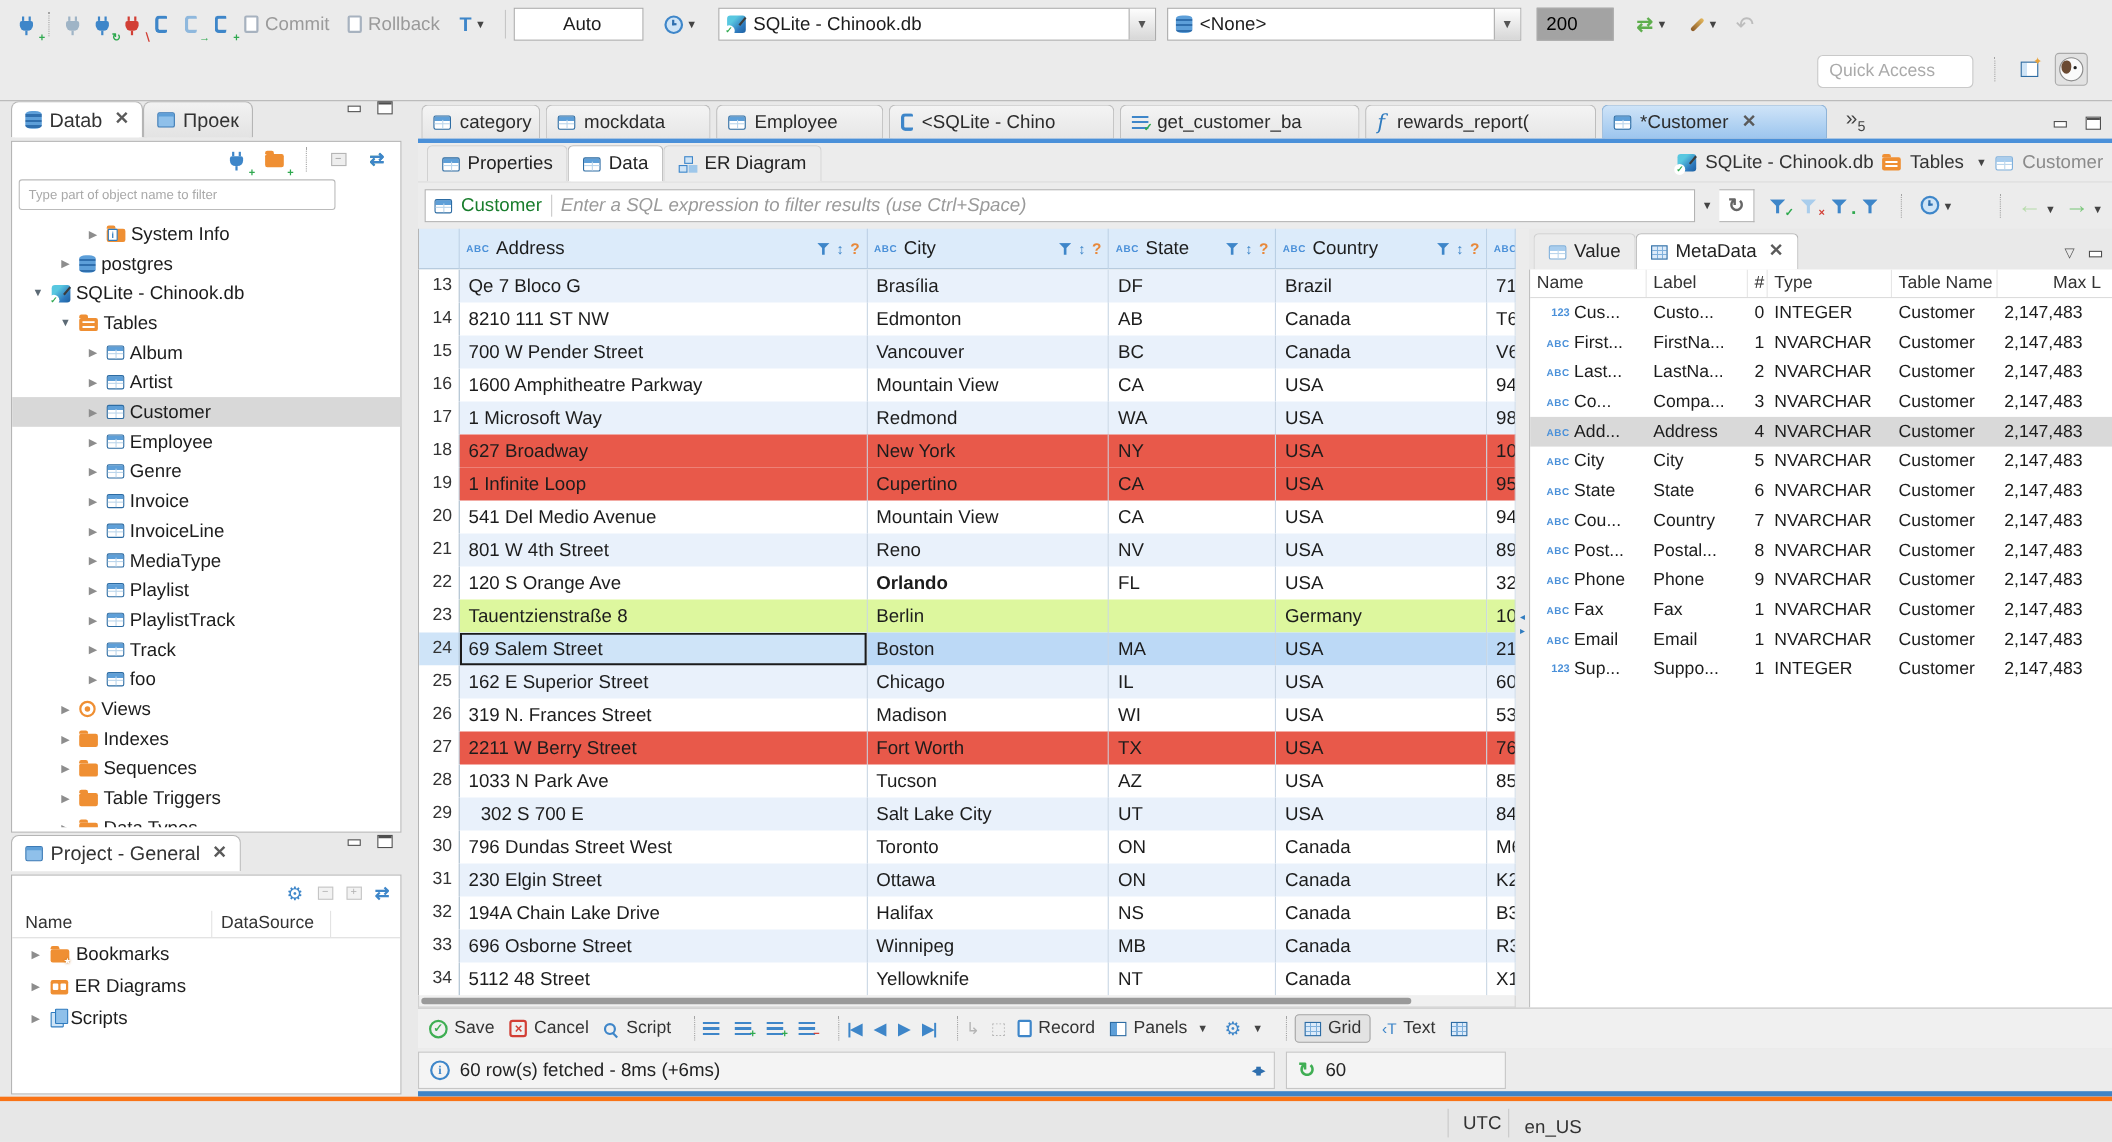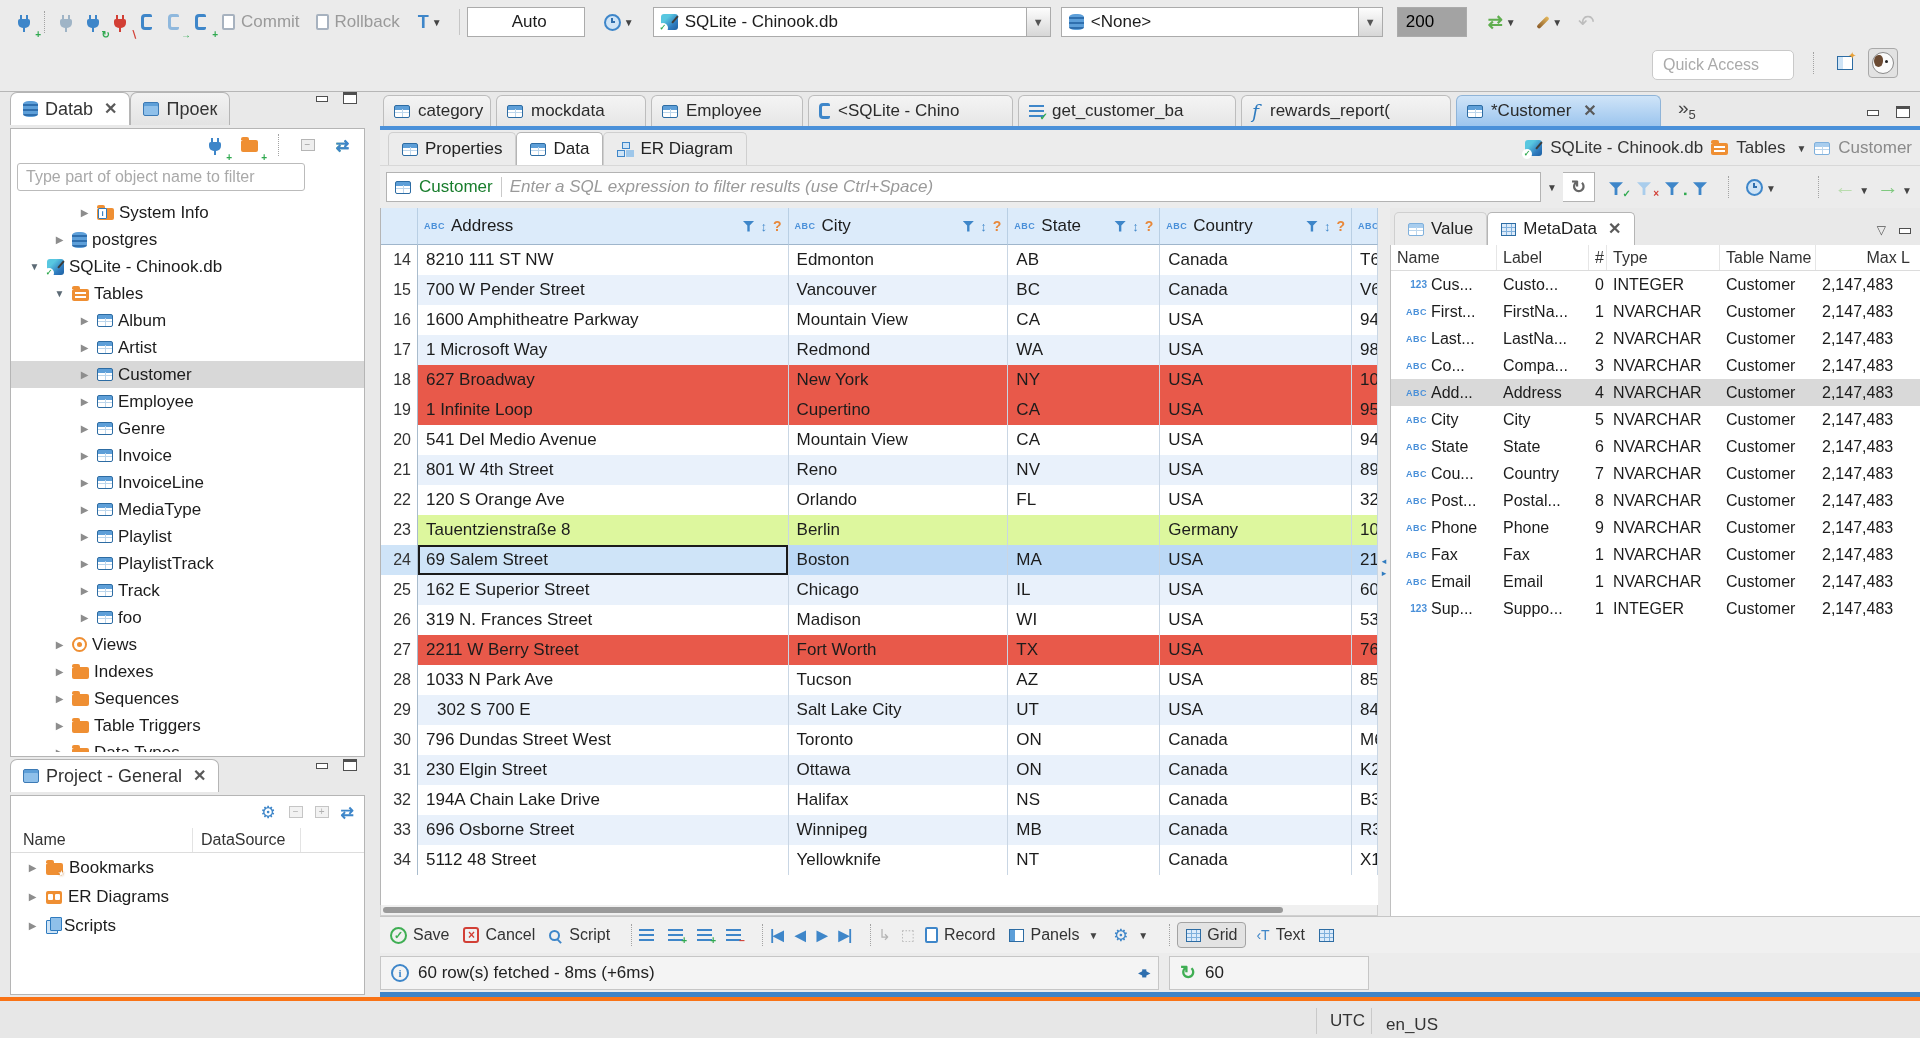--- a/index.html
+++ b/index.html
@@ -104,21 +104,21 @@
 
 .lpanel-tabs{display:flex;align-items:flex-start;height:36px}
 .ltab{display:flex;align-items:center;gap:7px;height:33px;padding:0 12px;font-size:18px;color:#333;
   border:1px solid #b5b5b5;border-bottom:none;border-radius:7px 7px 0 0;background:linear-gradient(#f2f2f2,#e3e3e3)}
 .ltab.active{background:#fff}
 .lwb{margin-left:auto;display:flex;gap:14px;padding:0 8px 6px 0}
 .panelbody{background:#fff;border:1px solid #b5b5b5;overflow:hidden;position:relative}
 #sidebar{left:10px;top:92px;width:355px;height:665px}
 #sidebar .panelbody{height:629px}
 #nav-toolbar{display:flex;align-items:center;justify-content:flex-end;height:32px;padding-right:8px;gap:8px}
-#nav-filter{margin:2px 6px;width:288px;height:28px;border:1px solid #bbb;border-radius:3px;font-size:16px;padding:0 8px;color:#444}
+#nav-filter{margin:2px 6px;width:288px;height:28px;border:1px solid #bbb;border-radius:3px;font-size:12px;padding:0 8px;color:#444}
 #nav-filter::placeholder{color:#a9a9a9}
 #tree{padding-top:6px;height:559px;overflow:hidden}
 .trow{display:flex;align-items:center;height:27px;font-size:17px;gap:5px;white-space:nowrap;cursor:default}
 .trow.sel{background:#d8d8d8}
 #projpanel{left:10px;top:759px;width:355px;height:236px}
 #projpanel .panelbody{height:200px}
 #proj-toolbar{display:flex;align-items:center;justify-content:flex-end;height:32px;padding-right:10px;gap:12px}
 #proj-head{display:flex;height:25px;border-bottom:1px solid #ddd;font-size:16px;color:#333;align-items:center}
 #proj-head .c1{width:182px;padding-left:12px;border-right:1px solid #e3e3e3;height:100%;display:flex;align-items:center}
 #proj-head .c2{width:108px;padding-left:8px;border-right:1px solid #e3e3e3;height:100%;display:flex;align-items:center}
@@ -606,20 +606,28 @@
         <span class="sp"></span>
         <span class="ic ic-funnel small"></span>
         <span class="updn">↕</span>
         <span class="qm">?</span>
       </span>
       <span class="gh" style="width: 26px;">
         <span class="abc">ABC</span>
       </span>
     </div>
   <div class="abs" id="gbody">
+      <div class="grow r-alt">
+        <span class="gcell gnum" style="width: 37px;">13</span>
+        <span class="gcell" style="width: 371px;">Qe 7 Bloco G</span>
+        <span class="gcell" style="width: 220px;">Brasília</span>
+        <span class="gcell" style="width: 152px;">DF</span>
+        <span class="gcell" style="width: 192px;">Brazil</span>
+        <span class="gcell" style="width: 26px;">71</span>
+      </div>
       <div class="grow">
         <span class="gcell gnum" style="width: 37px;">14</span>
         <span class="gcell" style="width: 371px;">8210 111 ST NW</span>
         <span class="gcell" style="width: 220px;">Edmonton</span>
         <span class="gcell" style="width: 152px;">AB</span>
         <span class="gcell" style="width: 192px;">Canada</span>
         <span class="gcell" style="width: 26px;">T6</span>
       </div>
       <div class="grow r-alt">
         <span class="gcell gnum" style="width: 37px;">15</span>
@@ -673,21 +681,21 @@
         <span class="gcell gnum" style="width: 37px;">21</span>
         <span class="gcell" style="width: 371px;">801 W 4th Street</span>
         <span class="gcell" style="width: 220px;">Reno</span>
         <span class="gcell" style="width: 152px;">NV</span>
         <span class="gcell" style="width: 192px;">USA</span>
         <span class="gcell" style="width: 26px;">89</span>
       </div>
       <div class="grow">
         <span class="gcell gnum" style="width: 37px;">22</span>
         <span class="gcell" style="width: 371px;">120 S Orange Ave</span>
-        <span class="gcell" style="width: 220px;">Orlando</span>
+        <span class="gcell" style="width: 220px; font-weight: bold;">Orlando</span>
         <span class="gcell" style="width: 152px;">FL</span>
         <span class="gcell" style="width: 192px;">USA</span>
         <span class="gcell" style="width: 26px;">32</span>
       </div>
       <div class="grow r-green">
         <span class="gcell gnum" style="width: 37px;">23</span>
         <span class="gcell" style="width: 371px;">Tauentzienstraße 8</span>
         <span class="gcell" style="width: 220px;">Berlin</span>
         <span class="gcell" style="width: 152px;"></span>
         <span class="gcell" style="width: 192px;">Germany</span>

